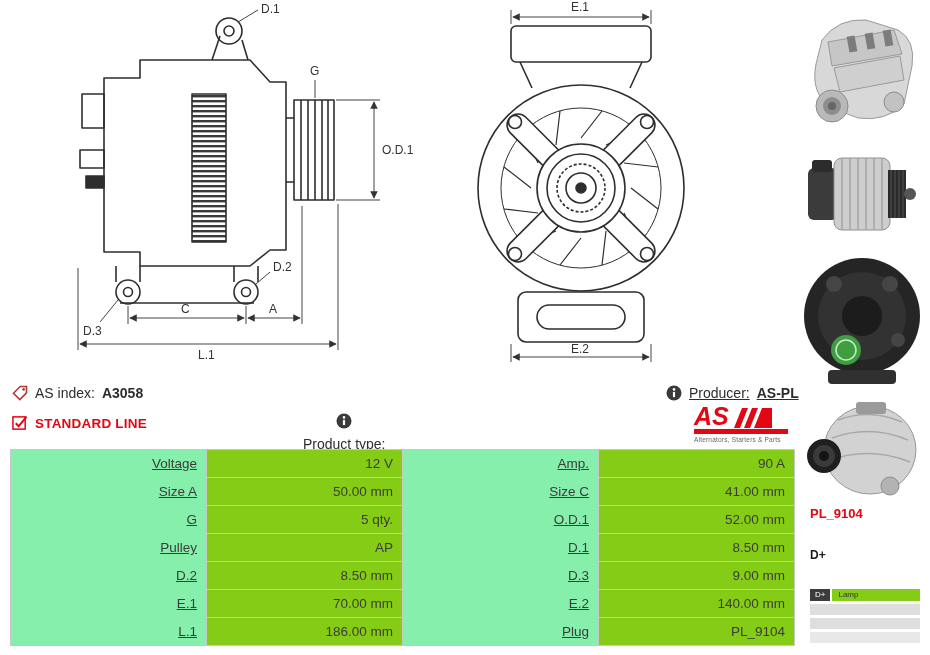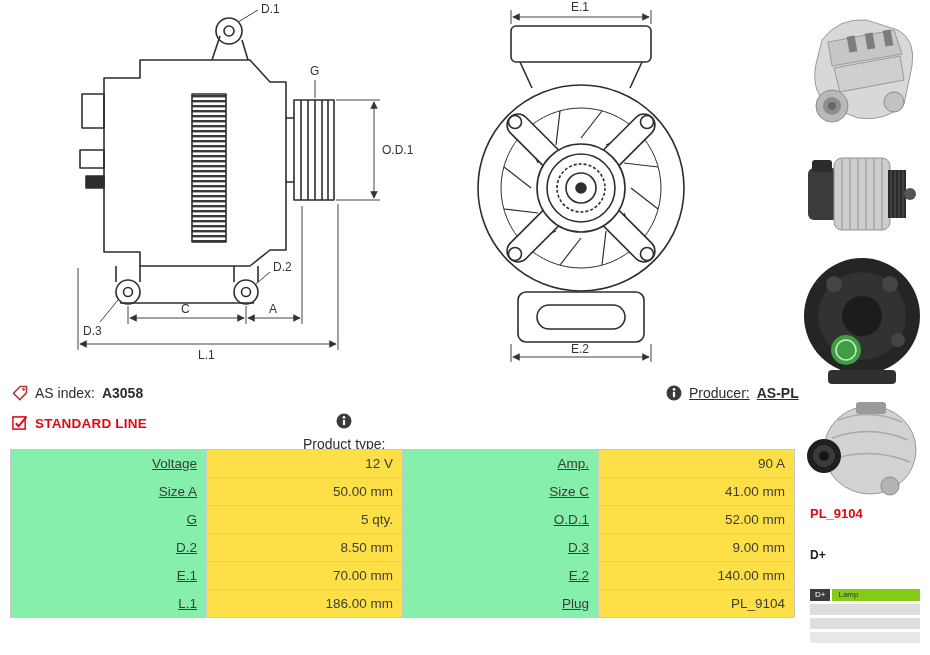--- a/index.html
+++ b/index.html
@@ -35,21 +35,21 @@
   .aspl-logo { position:absolute; left:694px; top:404px; width:100px; }
   .logo-row { display:flex; align-items:flex-end; gap:3px; }
   .logo-as { font-style:italic; font-weight:bold; font-size:25px; line-height:24px; color:#e30613; letter-spacing:0px; }
   .logo-stripes { width:40px; height:20px; }
   .logo-bar { height:5px; background:#e30613; width:94px; margin-top:1px; }
   .logo-sub { font-size:6.5px; color:#666; margin-top:2px; letter-spacing:0.2px; }
 
   
   .spec-table { position:absolute; left:10px; top:449px; border-collapse:collapse; }
   .spec-table td { width:196px; height:28px; padding:0 9px; border:1px solid #c8c8c8;
-                   text-align:right; font-size:13.5px; color:#3c3c3c; background:#fde047; }
+                   text-align:right; font-size:13.5px; color:#3c3c3c; background:#84cc16; }
   .spec-table td.lbl { background:#86efac;text-decoration:underline; }
 </style>
 </head>
 <body>
 
 <div class="page">
 
   <svg class="svg-side" viewBox="0 0 430 372">
     <defs>
       <marker id="ahA" viewBox="0 0 10 10" refX="9" refY="5" markerWidth="7.5" markerHeight="7.5" orient="auto-start-reverse">
@@ -255,20 +255,32 @@
       <svg viewBox="0 0 16 16" width="16" height="16">
           <circle cx="8" cy="8" r="7.5" fill="#3a3a3a"></circle>
           <circle cx="8" cy="4.4" r="1.3" fill="#fff"></circle>
           <rect x="6.9" y="6.8" width="2.2" height="5.4" rx="1" fill="#fff"></rect>
         </svg>
     </span>
     <span>Product type:</span>
     <b>Brand new</b>
   </div>
 
+  <div class="aspl-logo">
+    <div class="logo-row">
+      <span class="logo-as">AS</span>
+      <svg class="logo-stripes" viewBox="0 0 40 20">
+        <path d="M2 20 L10 0 L16 0 L8 20 Z" fill="#e30613"></path>
+        <path d="M12 20 L20 0 L26 0 L18 20 Z" fill="#e30613"></path>
+        <path d="M22 20 L30 0 L40 0 L40 20 Z" fill="#e30613"></path>
+      </svg>
+    </div>
+    <div class="logo-bar"></div>
+    <div class="logo-sub">Alternators, Starters &amp; Parts</div>
+  </div>
 
   <table class="spec-table">
     <tbody>
       <tr>
         <td class="lbl">Voltage</td>
         <td class="val">12 V</td>
         <td class="lbl">Amp.</td>
         <td class="val">90 A</td>
       </tr>
       <tr>
@@ -277,20 +289,26 @@
         <td class="lbl">Size C</td>
         <td class="val">41.00 mm</td>
       </tr>
       <tr>
         <td class="lbl">G</td>
         <td class="val">5 qty.</td>
         <td class="lbl">O.D.1</td>
         <td class="val">52.00 mm</td>
       </tr>
       <tr>
+        <td class="lbl">Pulley</td>
+        <td class="val">AP</td>
+        <td class="lbl">D.1</td>
+        <td class="val">8.50 mm</td>
+      </tr>
+      <tr>
         <td class="lbl">D.2</td>
         <td class="val">8.50 mm</td>
         <td class="lbl">D.3</td>
         <td class="val">9.00 mm</td>
       </tr>
       <tr>
         <td class="lbl">E.1</td>
         <td class="val">70.00 mm</td>
         <td class="lbl">E.2</td>
         <td class="val">140.00 mm</td>

